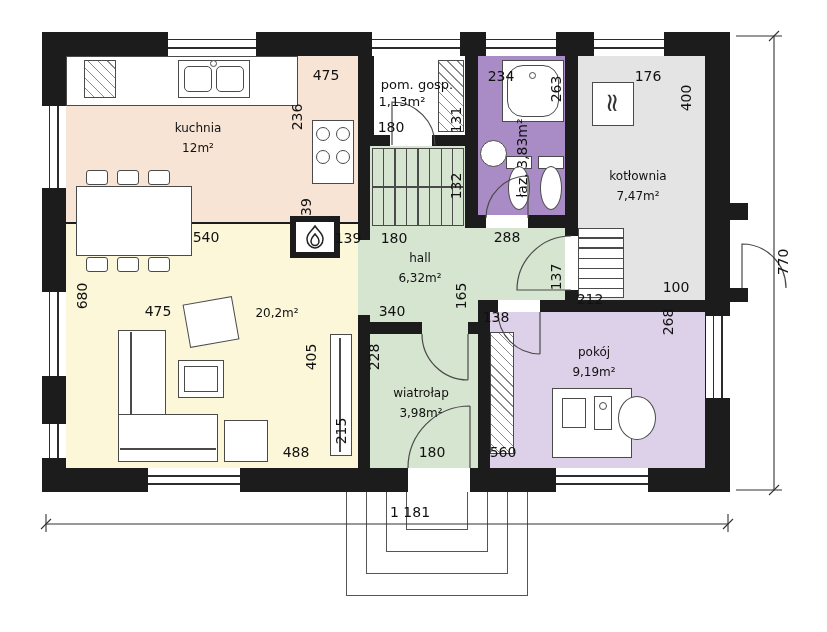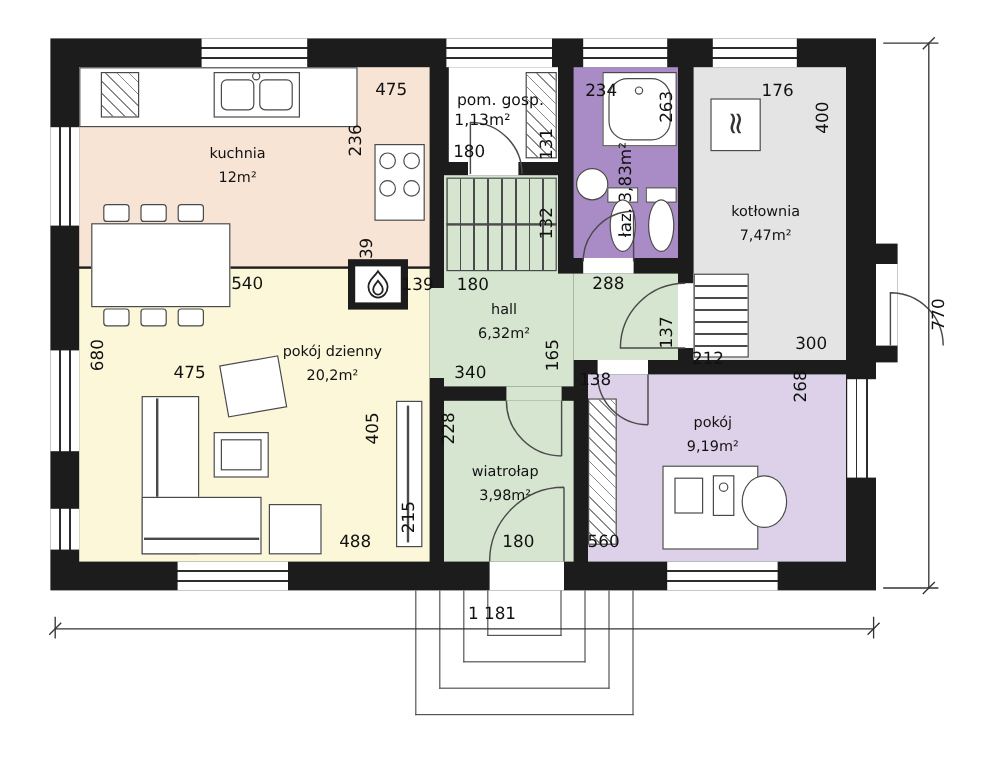--- a/index.html
+++ b/index.html
@@ -152,21 +152,20 @@
       <path d="M46,524 L728,524"></path>
       <path d="M41,529 L51,519"></path>
       <path d="M723,529 L733,519"></path>
       <path d="M46,514 L46,532"></path>
       <path d="M728,514 L728,532"></path>
     </g>
   </svg>
 
   <span class="rlbl" style="left:198px;top:128px">kuchnia</span>
   <span class="rlbl" style="left:198px;top:148px">12m²</span>
-  <span class="rlbl" style="left:277px;top:293px">pokój dzienny</span>
   <span class="rlbl" style="left:277px;top:313px">20,2m²</span>
   <span class="rlbl" style="left:420px;top:258px">hall</span>
   <span class="rlbl" style="left:420px;top:278px">6,32m²</span>
   <span class="rlbl" style="left:421px;top:393px">wiatrołap</span>
   <span class="rlbl" style="left:421px;top:413px">3,98m²</span>
   <span class="rlbl small" style="left:417px;top:84px">pom. gosp.</span>
   <span class="rlbl small" style="left:402px;top:101px">1,13m²</span>
   <span class="rlbl v" style="left:522px;top:158px;font-size:14px">łaz. 3,83m²</span>
   <span class="rlbl" style="left:638px;top:176px">kotłownia</span>
   <span class="rlbl" style="left:638px;top:196px">7,47m²</span>
@@ -181,21 +180,21 @@
   <span class="dim v" style="left:556px;top:89px">263</span>
   <span class="dim" style="left:648px;top:76px">176</span>
   <span class="dim v" style="left:686px;top:98px">400</span>
   <span class="dim v" style="left:456px;top:186px">132</span>
   <span class="dim v" style="left:306px;top:207px">39</span>
   <span class="dim" style="left:206px;top:237px">540</span>
   <span class="dim" style="left:348px;top:238px">139</span>
   <span class="dim" style="left:394px;top:238px">180</span>
   <span class="dim" style="left:507px;top:237px">288</span>
   <span class="dim v" style="left:556px;top:277px">137</span>
-  <span class="dim" style="left:676px;top:287px">300</span>
+  <span class="dim" style="left:676px;top:287px">100</span>
   <span class="dim v" style="left:82px;top:296px">680</span>
   <span class="dim" style="left:158px;top:311px">475</span>
   <span class="dim" style="left:392px;top:311px">340</span>
   <span class="dim v" style="left:461px;top:296px">165</span>
   <span class="dim" style="left:496px;top:317px">138</span>
   <span class="dim" style="left:590px;top:299px">212</span>
   <span class="dim v" style="left:668px;top:322px">268</span>
   <span class="dim v" style="left:311px;top:357px">405</span>
   <span class="dim v" style="left:374px;top:357px">228</span>
   <span class="dim v" style="left:341px;top:431px">215</span>

